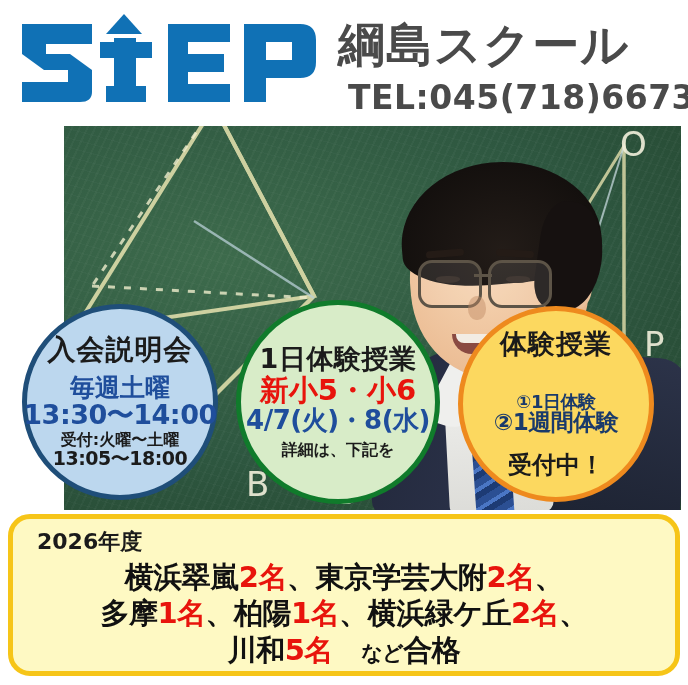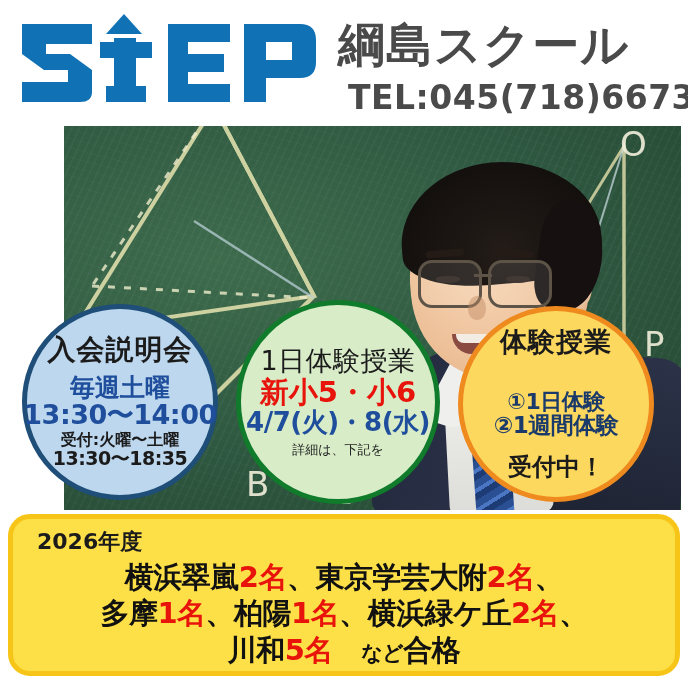--- a/index.html
+++ b/index.html
@@ -261,39 +261,39 @@
   }
 
   .ln { white-space: nowrap; display: block; }
 
   .c1-t1 { font-size: 28px; font-weight: bold; color: #1b1b1b; letter-spacing: 1px; margin-bottom: 11px; }
   .c1-t2 { font-size: 25px; font-weight: bold; color: #1f4e9c; letter-spacing: 0px; }
   .c1-t3 { font-size: 27px; font-weight: bold; color: #1f4e9c; letter-spacing: -0.5px; margin-bottom: 3px; }
   .c1-t4 { font-size: 16px; font-weight: bold; color: #1b1b1b; }
   .c1-t5 { font-size: 19px; font-weight: bold; color: #1b1b1b; letter-spacing: -0.5px; }
 
-  .c2-t1 { font-size: 27px; font-weight: normal; color: #1b1b1b; letter-spacing: 0.5px; margin-bottom: 2px; }
+  .c2-t1 { font-size: 27px; font-weight: bold; color: #1b1b1b; letter-spacing: 0.5px; margin-bottom: 2px; }
   .c2-t2 { font-size: 29px; font-weight: bold; color: #e8140c; letter-spacing: 0px; margin-bottom: 2px; }
   .c2-t3 { font-size: 26px; font-weight: bold; color: #1f4e9c; letter-spacing: -0.5px; margin-bottom: 6px; text-align: center; }
-  .c2-t4 { font-size: 13px; font-weight: normal; color: #1b1b1b; line-height: 1.2; }
+  .c2-t4 { font-size: 16px; font-weight: bold; color: #1b1b1b; line-height: 1.2; }
 
   .c3-t1 { font-size: 27px; font-weight: bold; color: #1b1b1b; letter-spacing: 1px; margin-bottom: 3px; }
-  .c3-t2 { font-size: 22px; font-weight: bold; color: #1a3a6b; letter-spacing: -0.5px; margin-top: 32px; }
+  .c3-t2 { font-size: 18px; font-weight: bold; color: #1a3a6b; letter-spacing: -0.5px; margin-top: 32px; }
   .c3-t3 { font-size: 23px; font-weight: bold; color: #1a3a6b; letter-spacing: -0.5px; margin-bottom: 18px; }
   .c3-t4 { font-size: 24px; font-weight: bold; color: #1b1b1b; letter-spacing: 0px; }
 
   
   .results {
     position: absolute;
     left: 8px; top: 514px;
     width: 672px; height: 162px;
     box-sizing: border-box;
     border: 5px solid #f6c518;
     border-radius: 22px;
-    background: #fde047;
+    background: #fef9c3;
     padding: 8px 10px 0 10px;
   }
   .results-year {
     font-size: 22px;
     font-weight: bold;
     color: #1b1b1b;
     margin-left: 14px;
     letter-spacing: 0px;
   }
   .results-lines {
@@ -410,21 +410,21 @@
         <div class="t-teeth"></div>
       </div>
   </div>
 </div>
 
 <div class="circle circle-blue">
   <span class="ln c1-t1">入会説明会</span>
   <span class="ln c1-t2">毎週土曜</span>
   <span class="ln c1-t3">13:30〜14:00</span>
   <span class="ln c1-t4">受付:火曜〜土曜</span>
-  <span class="ln c1-t5">13:30〜18:35</span>
+  <span class="ln c1-t5">13:05〜18:00</span>
 </div>
 
 <div class="circle circle-green">
   <span class="ln c2-t1">1日体験授業</span>
   <span class="ln c2-t2">新小5・小6</span>
   <span class="ln c2-t3">4/7(火)・8(水)</span>
   <span class="ln c2-t4">詳細は、下記を</span>
 </div>
 
 <div class="circle circle-orange">

